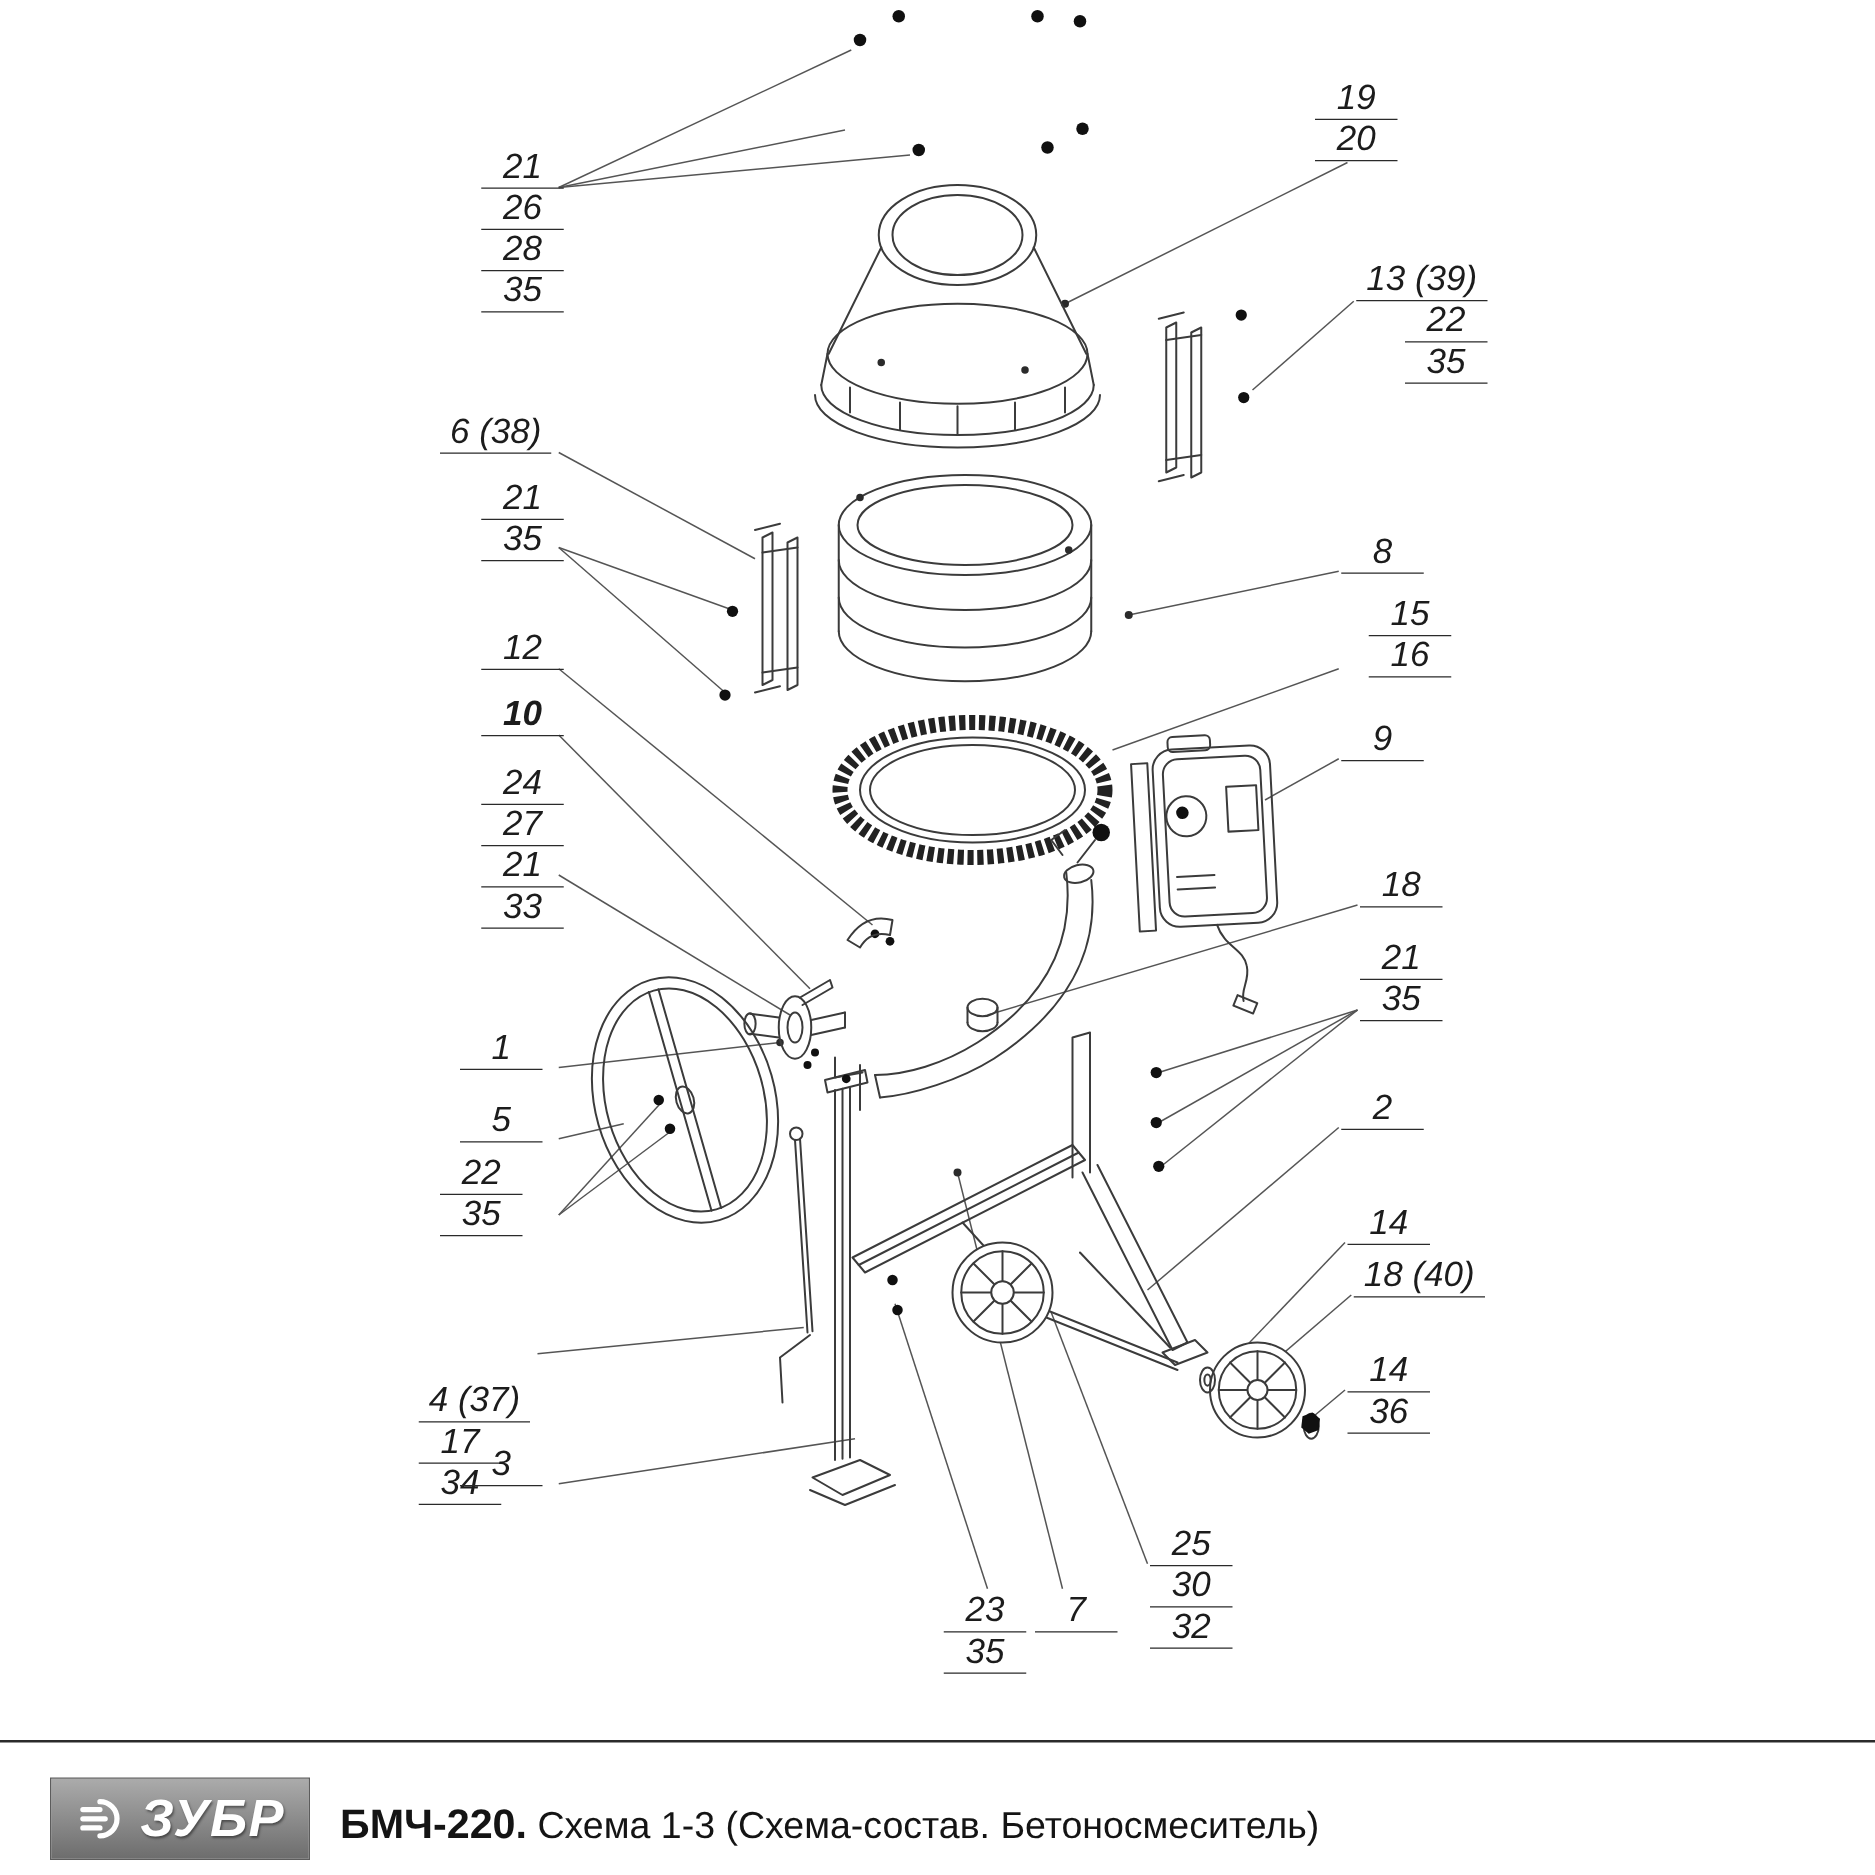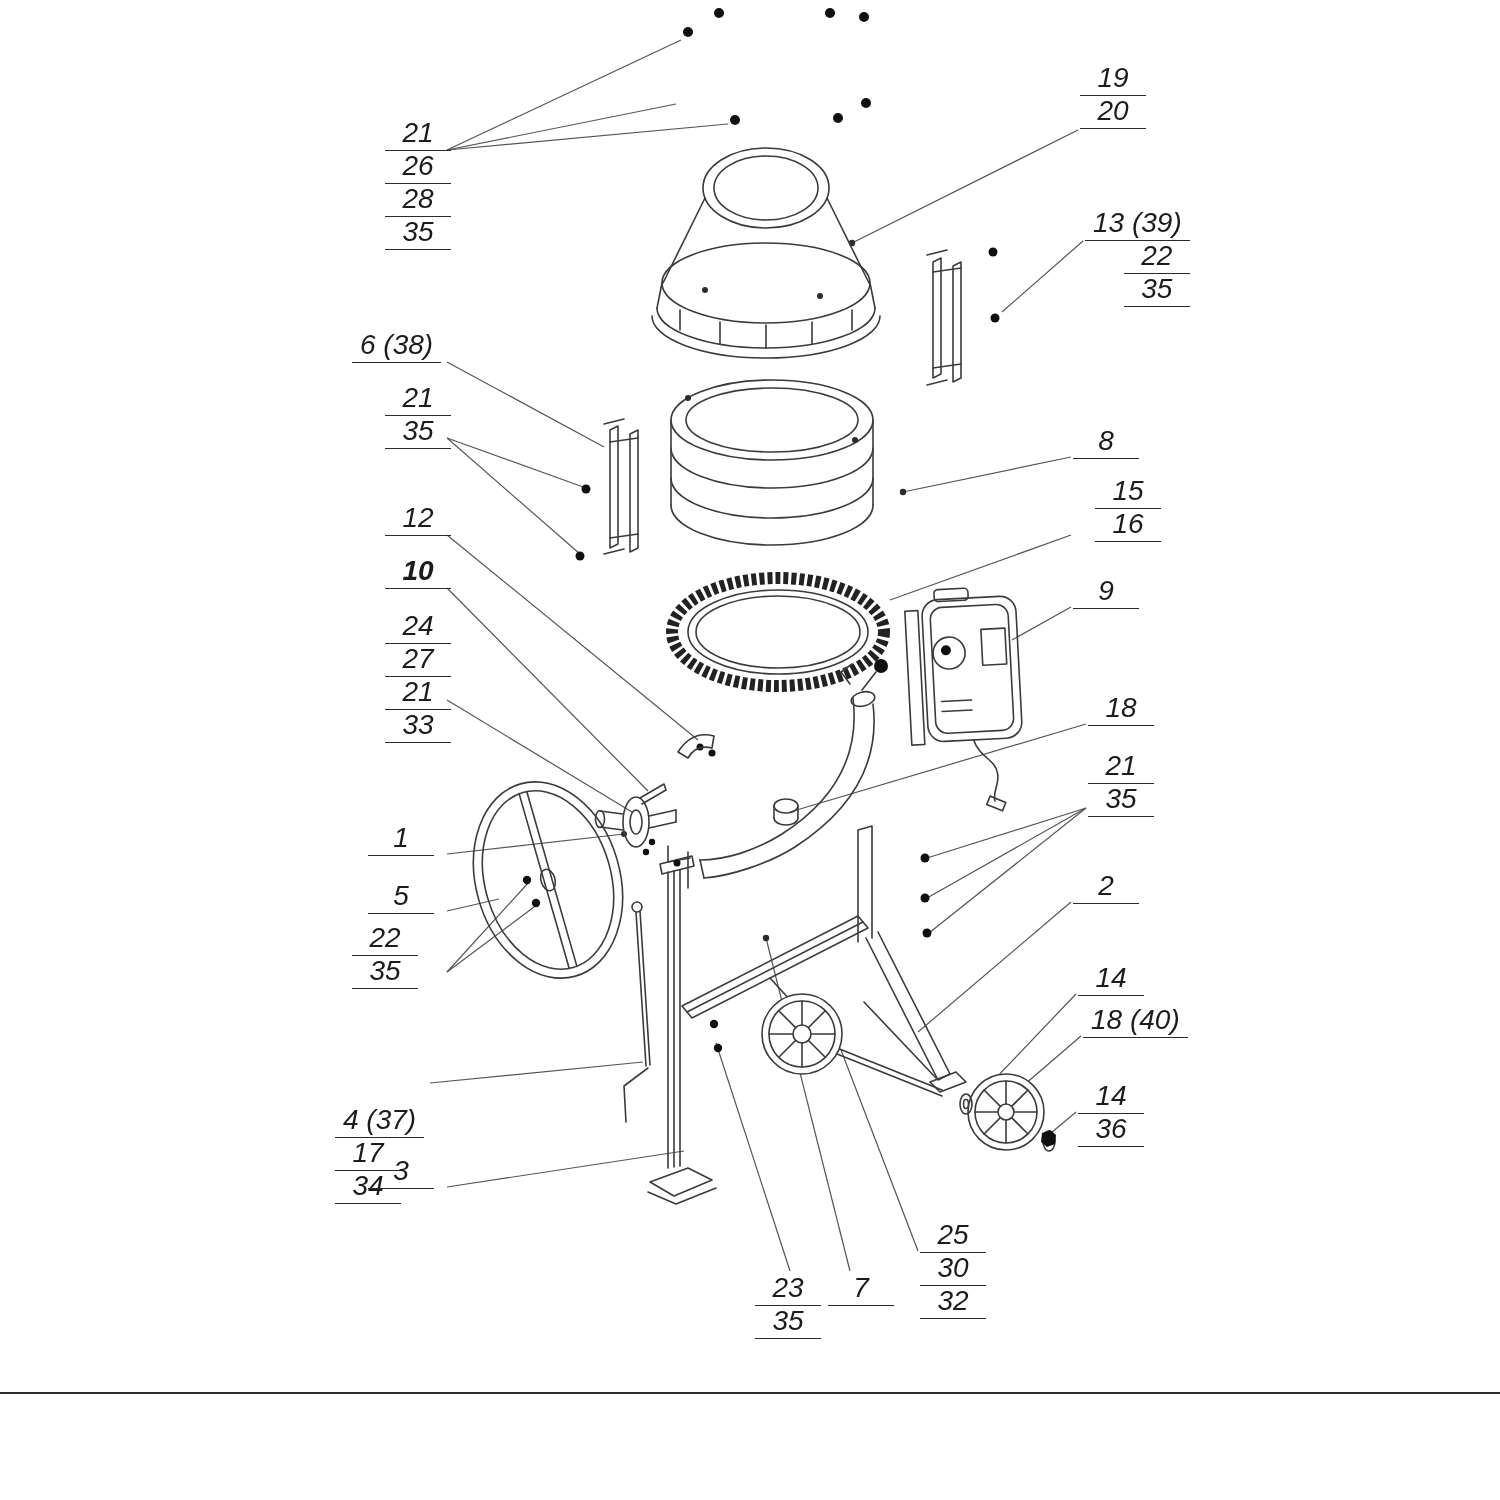--- a/index.html
+++ b/index.html
@@ -256,21 +256,21 @@
     </g>
   </svg>
 
   <div id="callouts">
       <div class="callout" style="left: 385px; top: 118px;">
         <div class="callout-row">21</div>
         <div class="callout-row">26</div>
         <div class="callout-row">28</div>
         <div class="callout-row">35</div>
       </div>
-      <div class="callout" style="left: 1080px; top: 63px; justify-content: center;">
+      <div class="callout" style="left: 1052px; top: 63px; justify-content: center;">
         <div class="callout-row">19</div>
         <div class="callout-row">20</div>
       </div>
       <div class="callout" style="left: 1085px; top: 208px; align-items: flex-end;">
         <div class="callout-row">13 (39)</div>
         <div class="callout-row">22</div>
         <div class="callout-row">35</div>
       </div>
       <div class="callout" style="left: 352px; top: 330px;">
         <div class="callout-row">6 (38)</div>
@@ -348,15 +348,26 @@
       </div>
       <div class="callout" style="left: 920px; top: 1220px;">
         <div class="callout-row">25</div>
         <div class="callout-row">30</div>
         <div class="callout-row">32</div>
       </div>
     </div>
 
   <div class="footer-line"></div>
 
-
+  <div class="logo">
+    <svg width="42" height="42" viewBox="0 0 40 40">
+      <path d="M6 13 h13 M6 20 h17 M6 27 h13" stroke="#fff" stroke-width="4" fill="none" stroke-linecap="round"></path>
+      <path d="M19 7 a13 13 0 1 1 0 26" stroke="#fff" stroke-width="4" fill="none" stroke-linecap="round"></path>
+    </svg>
+    <span class="logo-text">ЗУБР</span>
+  </div>
+
+  <div class="title">
+    <span class="model">БМЧ-220.</span>
+    <span>Схема 1-3 (Схема-состав. Бетоносмеситель)</span>
+  </div>
 
 </div>
 
 </body></html>

